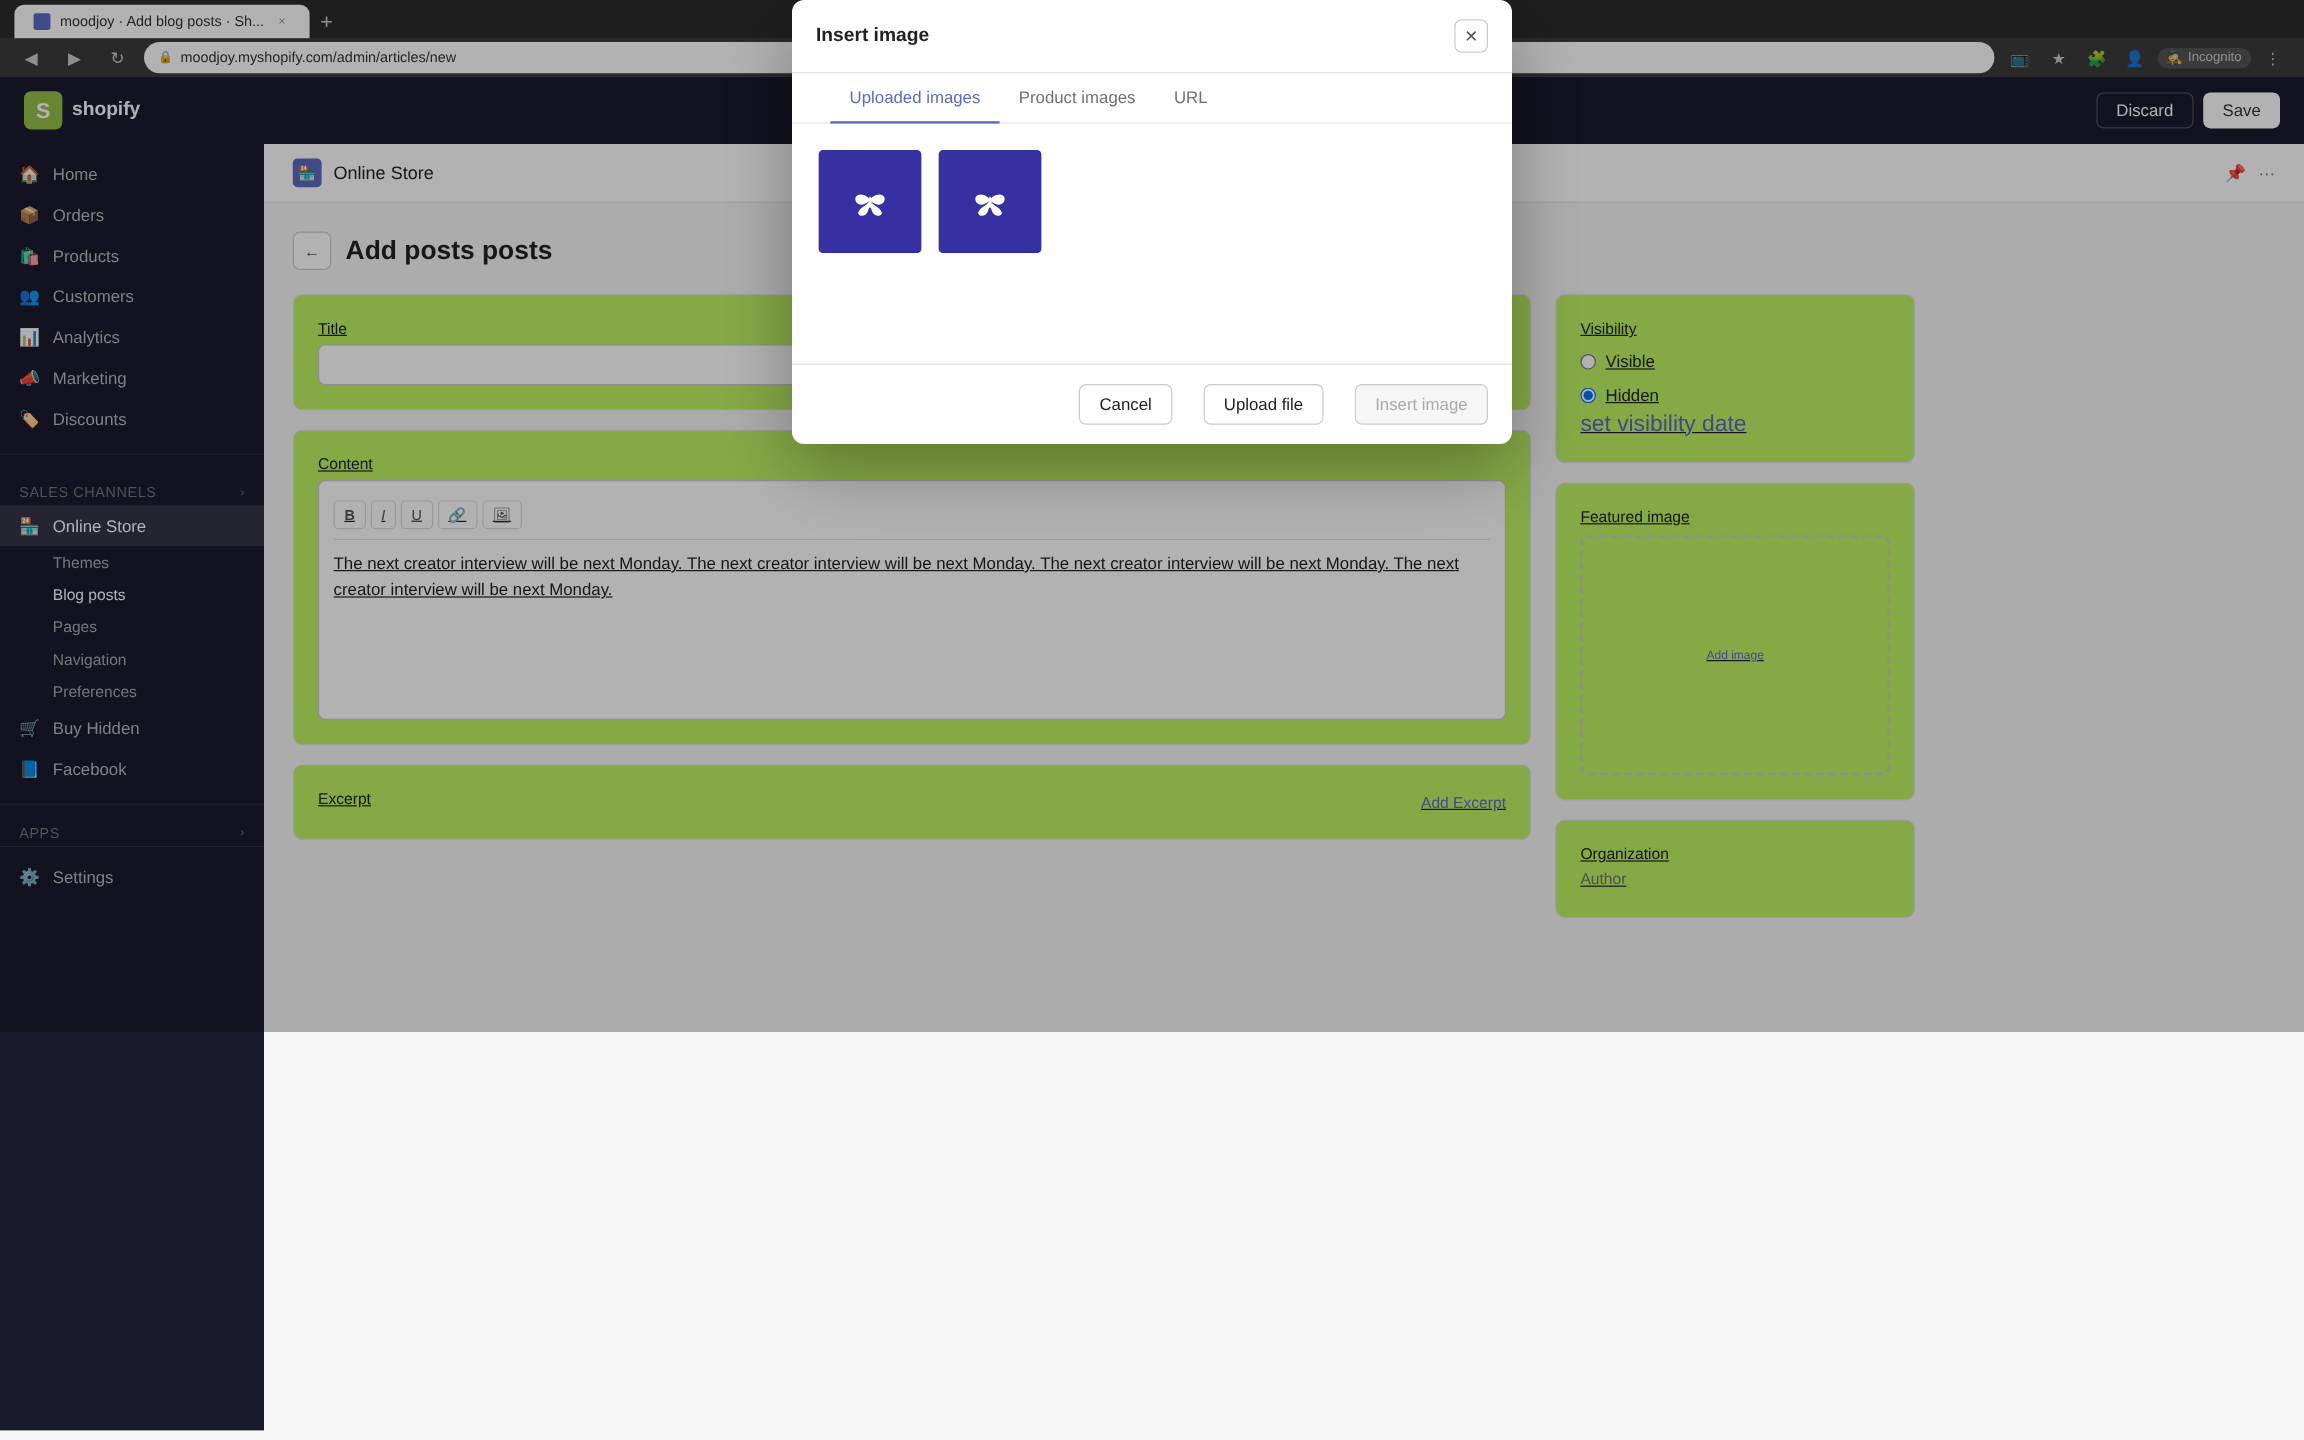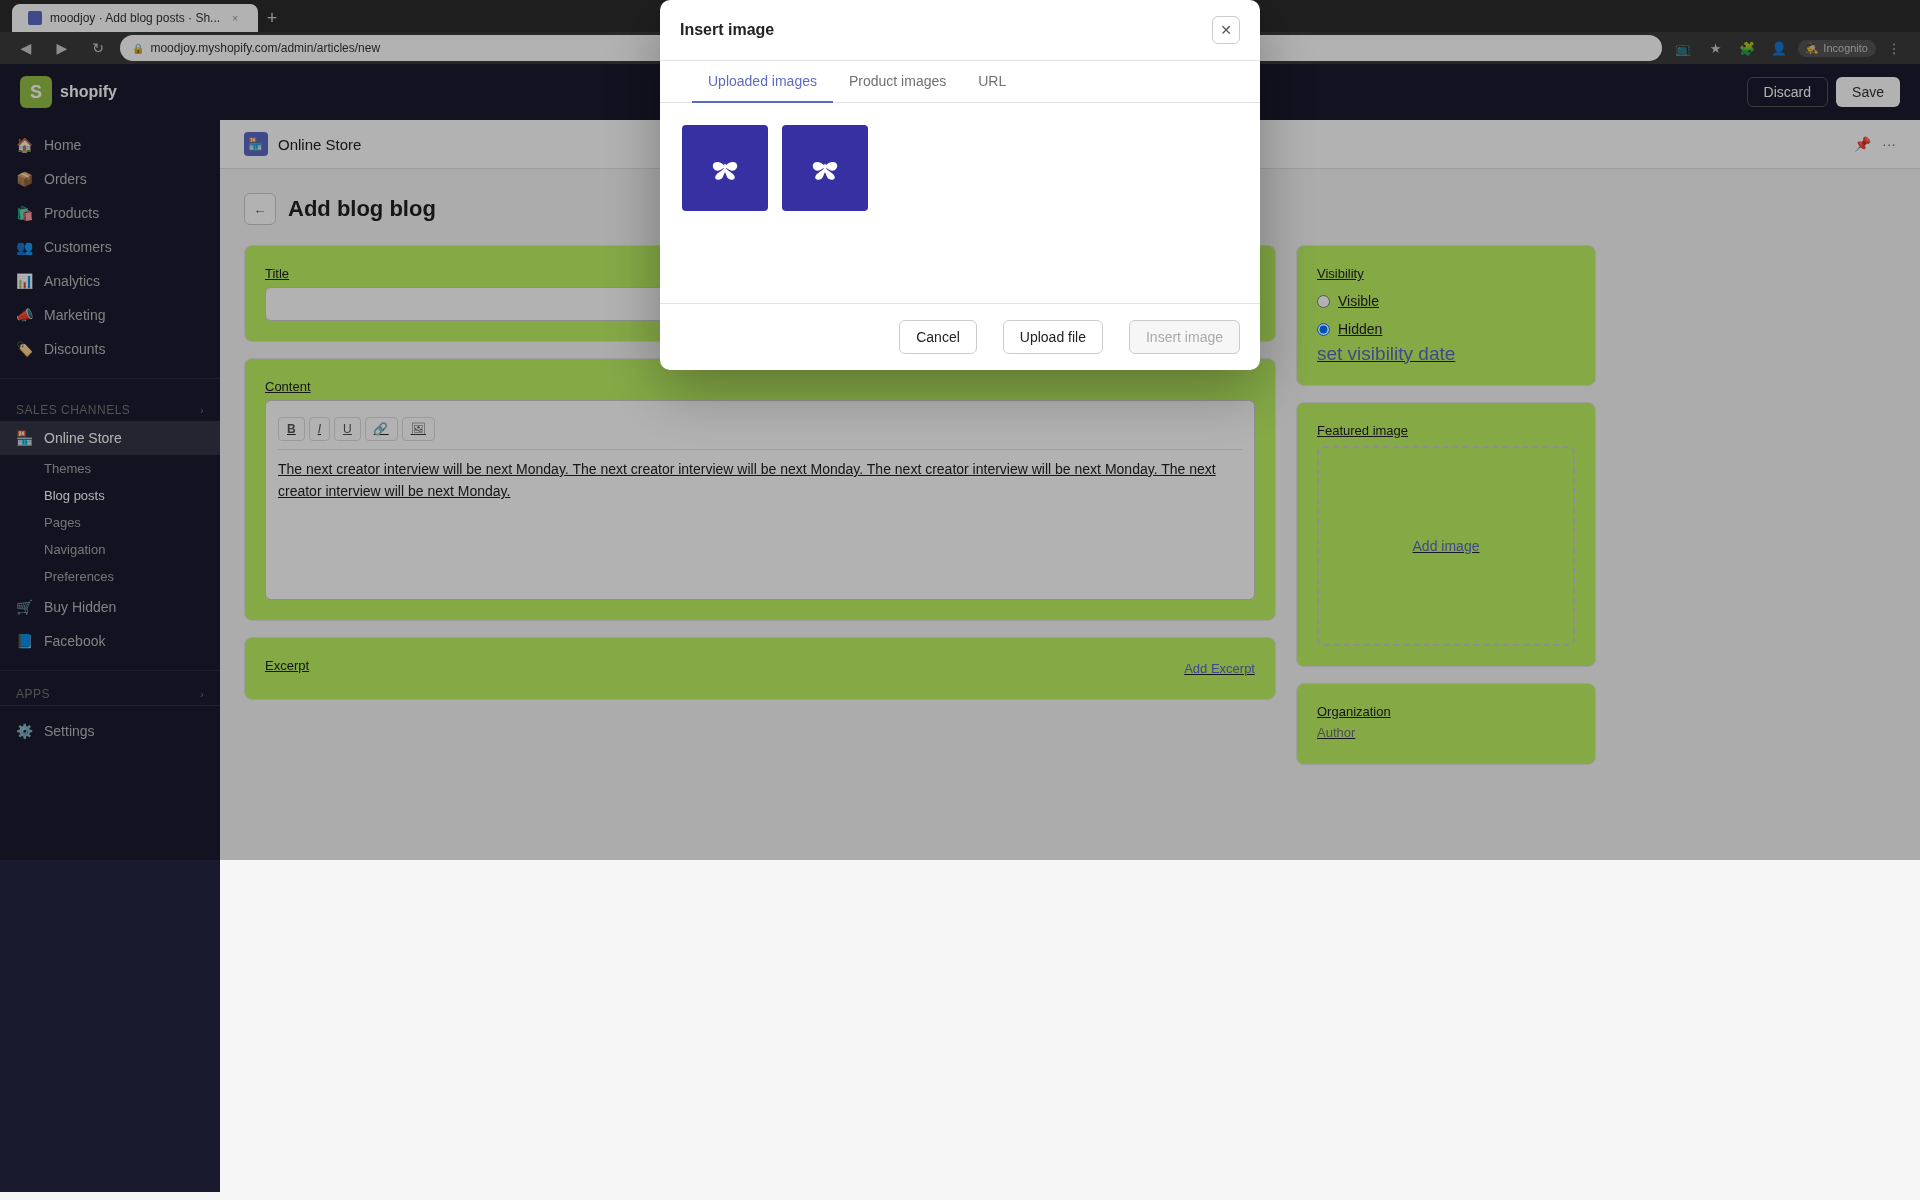--- a/index.html
+++ b/index.html
@@ -77,21 +77,21 @@
     .toolbar-row { display: flex; gap: 4px; padding: 8px 0; border-bottom: 1px solid #e1e3e5; margin-bottom: 8px; }
     .toolbar-btn { padding: 4px 8px; border: 1px solid #ddd; border-radius: 4px; background: #fff; cursor: pointer; font-size: 12px; color: #555; }
 
     
     .visibility-card .option { display: flex; align-items: center; gap: 8px; padding: 6px 0; cursor: pointer; }
     .visibility-card .option label { font-size: 14px; cursor: pointer; }
     .set-date-link { color: #5c6ac4; font-size: 19px; cursor: pointer; text-decoration: none; }
 
     
     .featured-image-placeholder { border: 2px dashed #c9cccf; border-radius: 6px; height: 200px; display: flex; align-items: center; justify-content: center; margin-top: 8px; }
-    .add-image-btn { color: #5c6ac4; font-size: 14px; cursor: pointer; }
+    .add-image-btn { color: #5c6ac4; font-size: 10px; cursor: pointer; }
 
     
     .org-label { font-size: 13px; color: #6d7175; margin-bottom: 4px; }
 
     
     .excerpt-header { display: flex; justify-content: space-between; align-items: center; }
     .add-excerpt-btn { color: #5c6ac4; font-size: 13px; cursor: pointer; }
 
     
     .dialog-overlay { position: fixed; top: 0; left: 0; width: 1920px; height: 860px; background: rgba(0,0,0,0.3); display: flex; align-items: flex-start; justify-content: center; z-index: 1000; }
@@ -273,21 +273,21 @@
         <span>📌</span>
         <span>···</span>
       </div>
     </div>
 
     <div class="page-content">
       <div class="page-header">
         <button class="back-btn">
           <span>←</span>
         </button>
-        <h1 class="page-title">Add blog blog</h1>
+        <h1 class="page-title">Add posts posts</h1>
       </div>
 
       <div class="two-col">
 
         <div class="main-col">
 
           <div class="card">
             <div class="card-label">Title</div>
             <input type="text" class="card-input" style="">
           </div>

